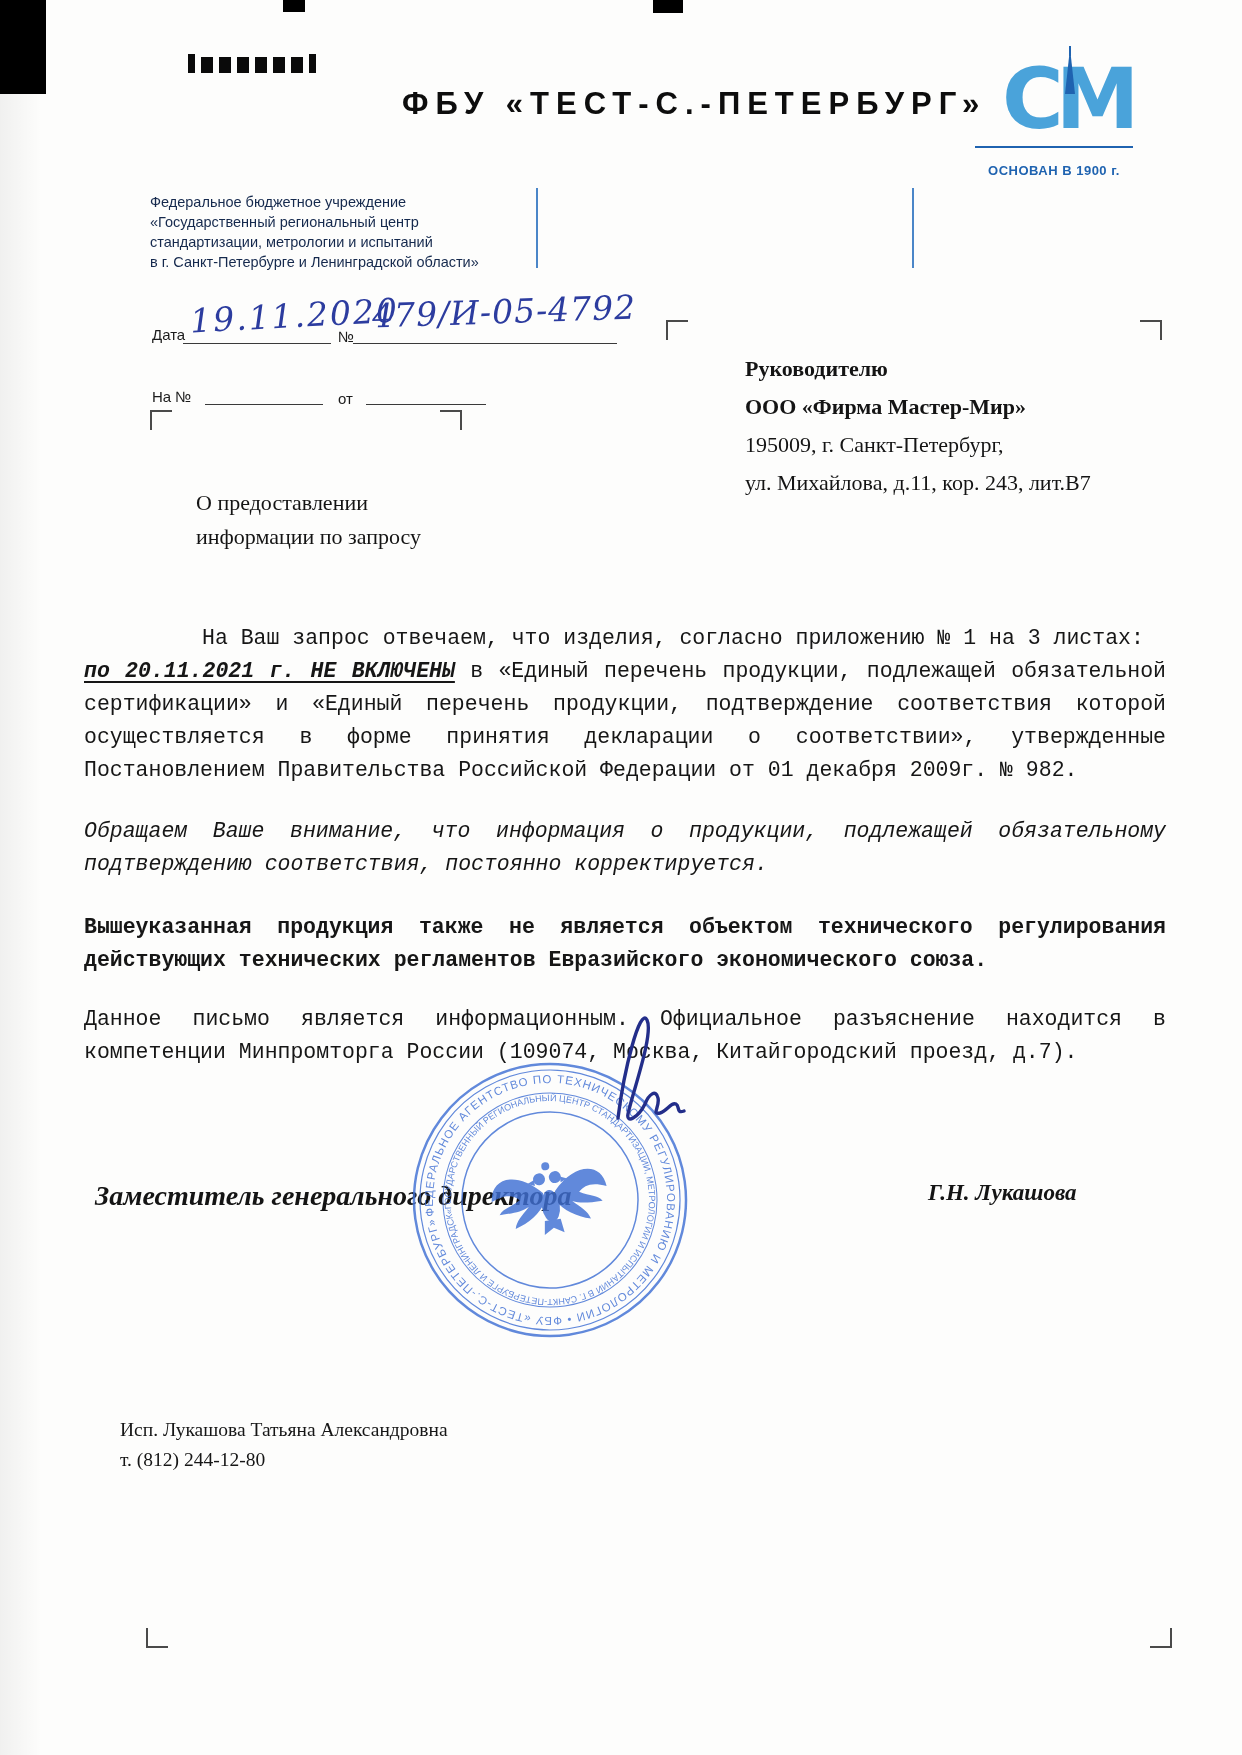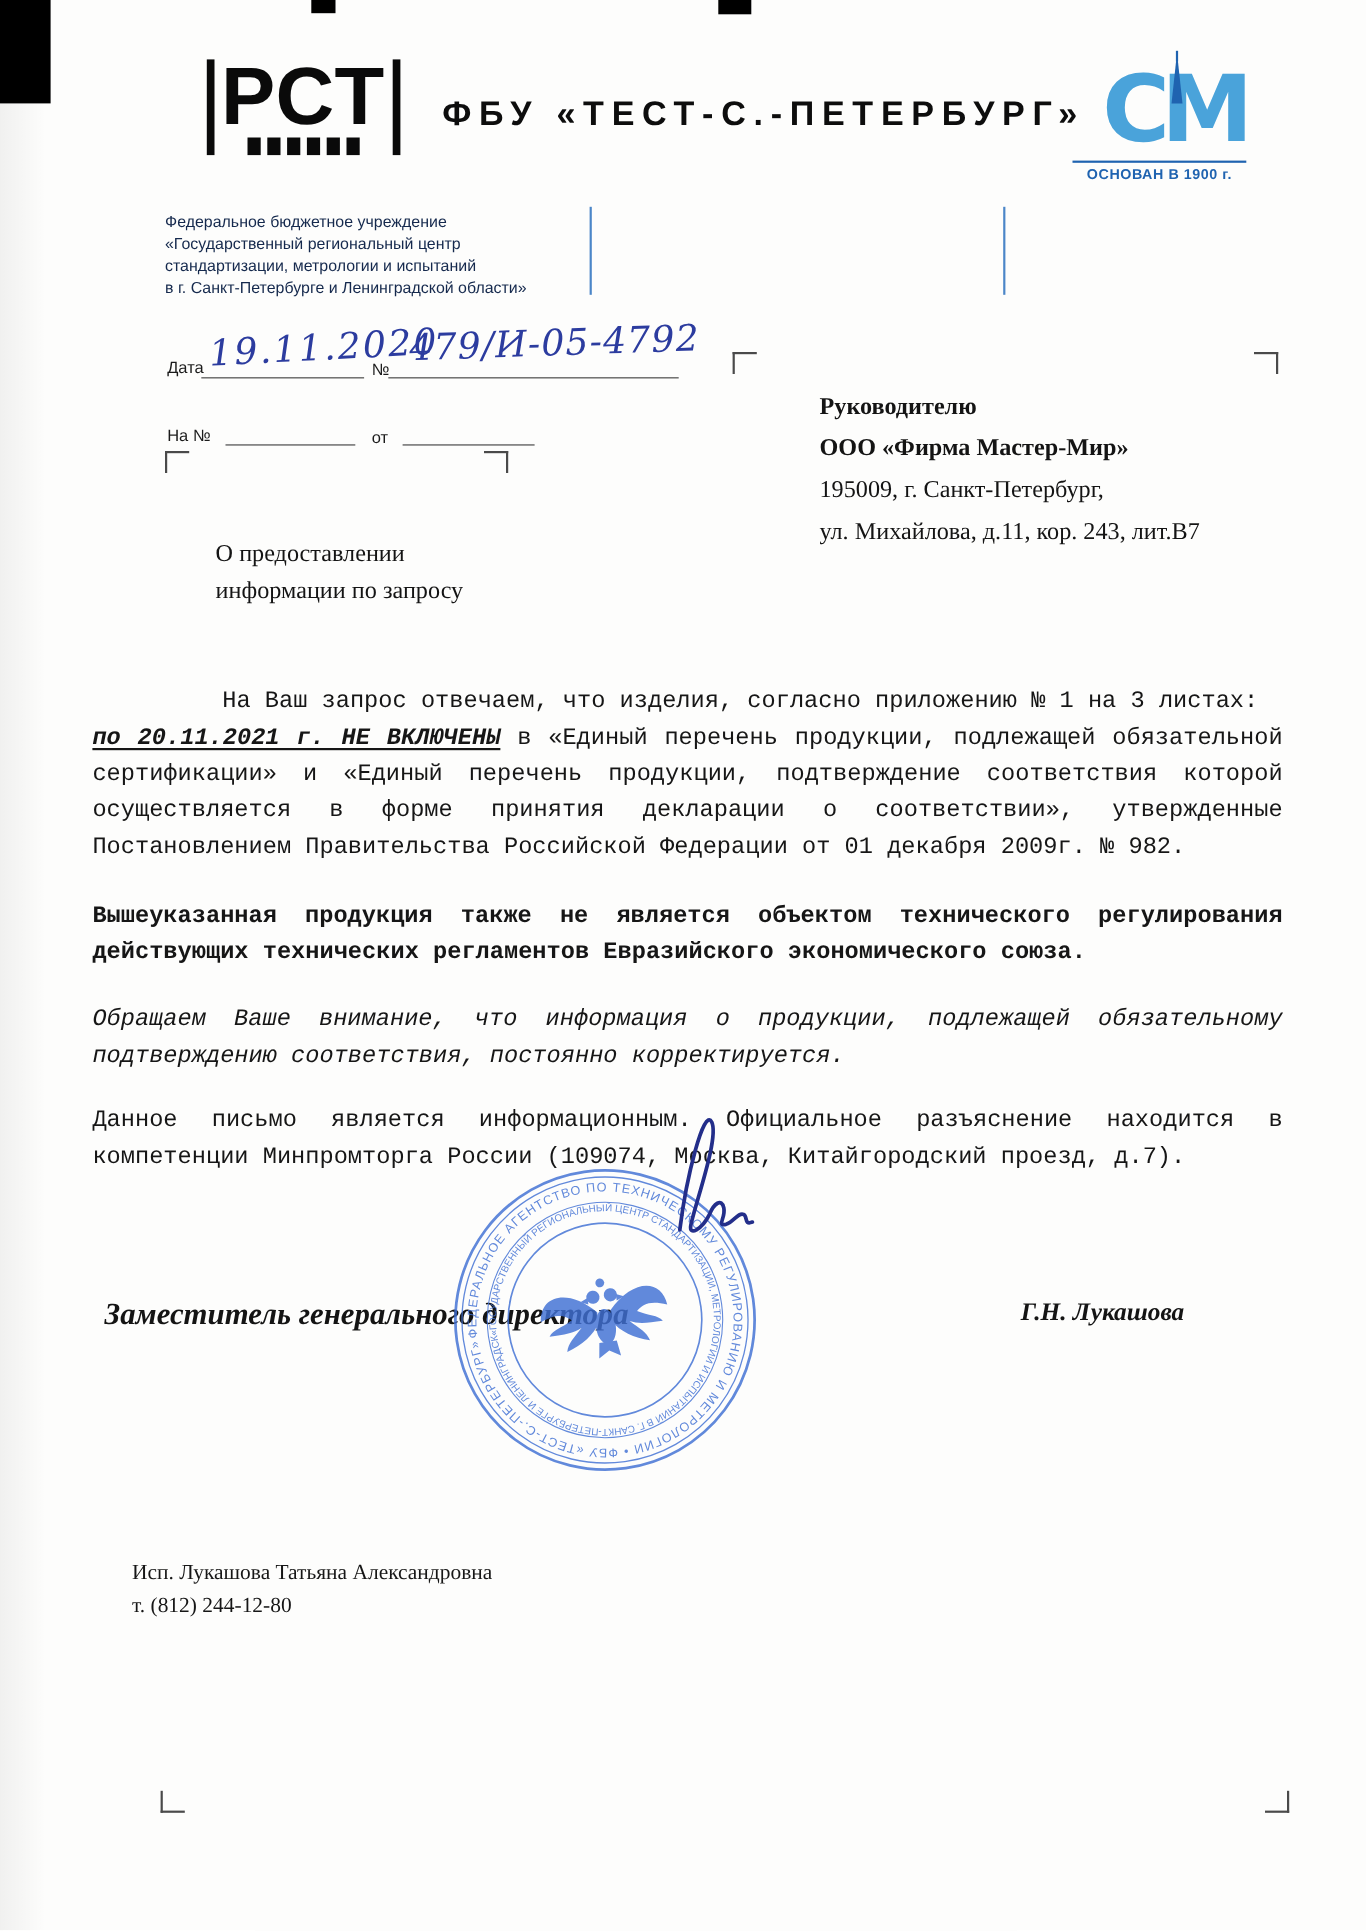--- a/index.html
+++ b/index.html
@@ -26,21 +26,21 @@
     font-size:74px; line-height:0.92; letter-spacing:2px; color:#0a0a0a; }
   .rst-ticks { display:flex; gap:6px; margin-top:3px; justify-content:center; }
   .rst-ticks i { display:block; width:12px; height:16px; background:#0a0a0a; }
 
   .org-title { position:absolute; left:402px; top:86px;
     font-family:"Liberation Sans", sans-serif; font-weight:700;
     font-size:31px; letter-spacing:7px; color:#0d0d0d; white-space:nowrap; }
 
   .sm-emblem { position:absolute; left:1000px; top:46px; width:170px; }
   .founded { position:absolute; left:975px; top:146px; width:158px; text-align:center;
-    border-top:2px solid #1f63b0; padding-top:3px;
+    border-top:2px solid #1f63b0; padding-top:15px;
     font-family:"Liberation Sans", sans-serif; font-weight:700;
     font-size:13px; letter-spacing:0.5px; color:#1f63b0; }
 
   
   .col { position:absolute; top:192px; font-family:"Liberation Sans", sans-serif;
     font-size:14.5px; line-height:1.38; color:#15294d; }
   .col-org { left:150px; width:345px; }
   .col-addr { left:552px; width:355px; }
   .col-codes { left:932px; width:255px; font-size:13.5px; }
   .vrule { position:absolute; top:188px; width:2px; height:80px; background:#4b86c8; }
@@ -106,21 +106,20 @@
 <div class="page">
 
   <div class="edge-shadow"></div>
   <div class="art art-corner"></div>
   <div class="art art-t1"></div>
   <div class="art art-t2"></div>
 
   <div class="rst-logo">
     <div class="rst-bar"></div>
     <div class="rst-mid">
-      <div class="rst-text">РСТ</div>
       <div class="rst-ticks">
         <i></i>
           <i></i>
           <i></i>
           <i></i>
           <i></i>
           <i></i>
       </div>
     </div>
     <div class="rst-bar"></div>
@@ -172,22 +171,22 @@
   </div>
 
   <div class="subject">
     <div>О предоставлении</div>
     <div>информации по запросу</div>
   </div>
 
   <div class="body-text">
     <div class="p intro">На Ваш запрос отвечаем, что изделия, согласно приложению № 1 на 3 листах:</div>
     <p class="p"><span class="em">по 20.11.2021 г.  НЕ ВКЛЮЧЕНЫ</span><span> в «Единый перечень продукции, подлежащей обязательной сертификации» и «Единый перечень продукции, подтверждение соответствия которой осуществляется в форме принятия декларации о соответствии», утвержденные Постановлением Правительства Российской Федерации от 01 декабря 2009г. № 982.</span></p>
+    <p class="p italic gap2">Обращаем Ваше внимание, что информация о продукции, подлежащей обязательному подтверждению соответствия, постоянно корректируется.</p>
     <p class="p bold gap1">Вышеуказанная продукция также не является объектом технического регулирования действующих технических регламентов Евразийского экономического союза.</p>
-    <p class="p italic gap2">Обращаем Ваше внимание, что информация о продукции, подлежащей обязательному подтверждению соответствия, постоянно корректируется.</p>
     <p class="p gap3">Данное письмо является информационным. Официальное разъяснение находится в компетенции Минпромторга России (109074, Москва, Китайгородский проезд, д.7).</p>
   </div>
 
   <div class="sign-title">Заместитель генерального директора</div>
   <div class="sign-name">Г.Н. Лукашова</div>
 
   <svg class="autograph" width="135" height="150" viewBox="0 0 135 150">
     <path d="M30,122 C36,74 52,10 59,24 C66,38 44,98 40,118 C38,128 50,122 57,108
              M57,108 c4,-10 11,-15 13,-6 c2,9 -7,17 2,15 c7,-2 11,-11 16,-9 c4,2 0,10 8,7" fill="none" stroke="#232e8a" stroke-width="3.4" stroke-linecap="round" stroke-linejoin="round"></path>
   </svg>

